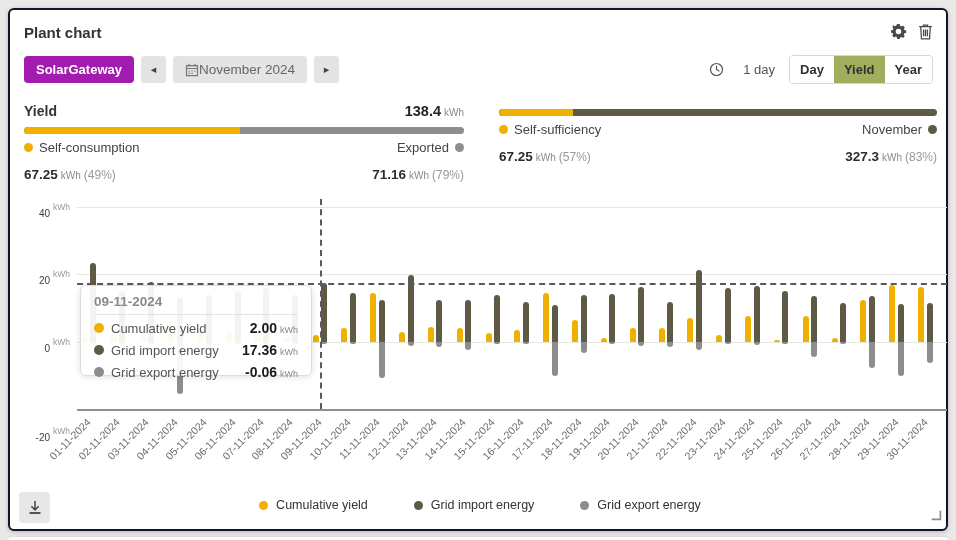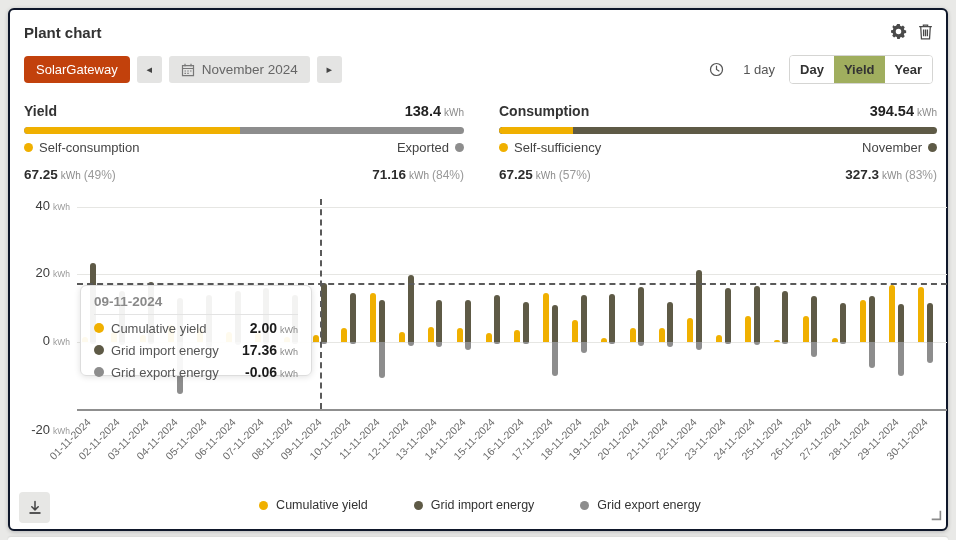--- a/index.html
+++ b/index.html
@@ -10,26 +10,26 @@
     background:#ffffff; border:2px solid #0f172a; border-radius:6px;
     box-shadow:0 1px 4px rgba(0,0,0,.22); }
 
   
   .title { position:absolute; left:14px; top:14px; font-size:15px; font-weight:bold; color:#333; }
   .header-icons { position:absolute; right:13px; top:13px; display:flex; gap:11px; }
   .icon-btn { cursor:pointer; display:inline-flex; align-items:center; }
 
   
   .tb-left { position:absolute; left:14px; top:46px; display:flex; gap:7px; align-items:stretch; height:27px; }
-  .gateway-badge { background:#c2410c; color:#fff; font-weight:normal; font-size:13px;
+  .gateway-badge { background:#a21caf; color:#fff; font-weight:bold; font-size:13px;
     border-radius:4px; padding:0 12px; display:flex; align-items:center; cursor:pointer; }
   .nav-btn { background:#e4e4e3; border:none; border-radius:3px; width:25px; color:#444;
     font-size:11px; cursor:pointer; display:flex; align-items:center; justify-content:center; }
   .date-btn { background:#e4e4e3; border:none; border-radius:3px; padding:0 12px; color:#666;
-    font-size:13.5px; cursor:pointer; display:flex; align-items:center; gap:7px; }
+    font-size:13.5px; cursor:pointer; display:flex; align-items:center; }
   .tb-right { position:absolute; right:13px; top:45px; display:flex; gap:14px; align-items:center; height:29px; }
   .interval { display:flex; align-items:center; gap:19px; font-size:13px; color:#555; }
   .segmented { display:flex; border:1px solid #d5d5d3; border-radius:4px; overflow:hidden;
     background:#fff; height:29px; }
   .seg-btn { border:none; background:#fff; font-size:13px; font-weight:bold; color:#333;
     padding:0 10px; cursor:pointer; }
   .seg-btn.active { background:#a0ae5e; }
 
   
   .stat { position:absolute; top:92px; }
@@ -48,21 +48,21 @@
   .stat-vals { margin-top:12px; font-size:13.5px; }
   .stat-vals b { color:#2c2c2c; }
   .pct { font-size:12px; color:#999; font-style:normal; margin-left:3px; }
   .dot { width:9px; height:9px; border-radius:50%; display:inline-block; flex:none; }
 
   
   .chart { position:absolute; left:0; top:0; width:940px; height:523px; pointer-events:none; }
   .gridline { position:absolute; height:1px; background:#e6e6e3; }
   .axisline { position:absolute; height:2px; background:#8f8f8f; }
   .ylab { position:absolute; left:6px; display:flex; }
-  .ylab-num { width:34px; text-align:right; font-size:13px; color:#3c3c3c; }
+  .ylab-num { width:34px; text-align:right; font-size:10px; color:#3c3c3c;margin-top:10px; }
   .ylab-unit { font-size:8.5px; color:#999; margin:4px 0 0 3px; }
   .bar { position:absolute; }
   .xlab { position:absolute; width:70px; height:13px; text-align:right; font-size:10.5px;
     color:#6b6b6b; transform:rotate(-45deg); transform-origin:100% 50%; white-space:nowrap; }
   .cross-v { position:absolute; width:0; border-left:2px dashed #5a5a5a; }
   .cross-h { position:absolute; height:0; border-top:2px dashed #5a5a5a; }
 
   
   .tooltip { position:absolute; left:70px; top:275px; width:232px; height:91px; z-index:5;
     background:rgba(255,255,255,.93); border:1px solid #ddd; border-radius:6px;
@@ -154,29 +154,25 @@
             <i class="dot" style="background: rgb(240, 176, 0);"></i>
             <span>Self-consumption</span>
           </span>
         <span class="lg">
             <span>Exported</span>
             <i class="dot" style="background: rgb(141, 141, 141);"></i>
           </span>
       </div>
       <div class="stat-row stat-vals">
         <span><b>67.25</b><i class="unit">kWh</i><em class="pct">(49%)</em></span>
-        <span><b>71.16</b><i class="unit">kWh</i><em class="pct">(84%)</em></span>
+        <span><b>71.16</b><i class="unit">kWh</i><em class="pct">(79%)</em></span>
       </div>
     </section>
 
     <section class="stat stat-cons">
-      <div class="stat-head">
-        <span class="stat-title">Consumption</span>
-        <span class="stat-total"><b>394.54</b><i class="unit">kWh</i></span>
-      </div>
       <div class="ratio-bar rb-cons">
         <span class="ratio-fill" style="width: 17%;"></span>
       </div>
       <div class="stat-row">
         <span class="lg">
             <i class="dot" style="background: rgb(240, 176, 0);"></i>
             <span>Self-sufficiency</span>
           </span>
         <span class="lg">
             <span>November</span>

